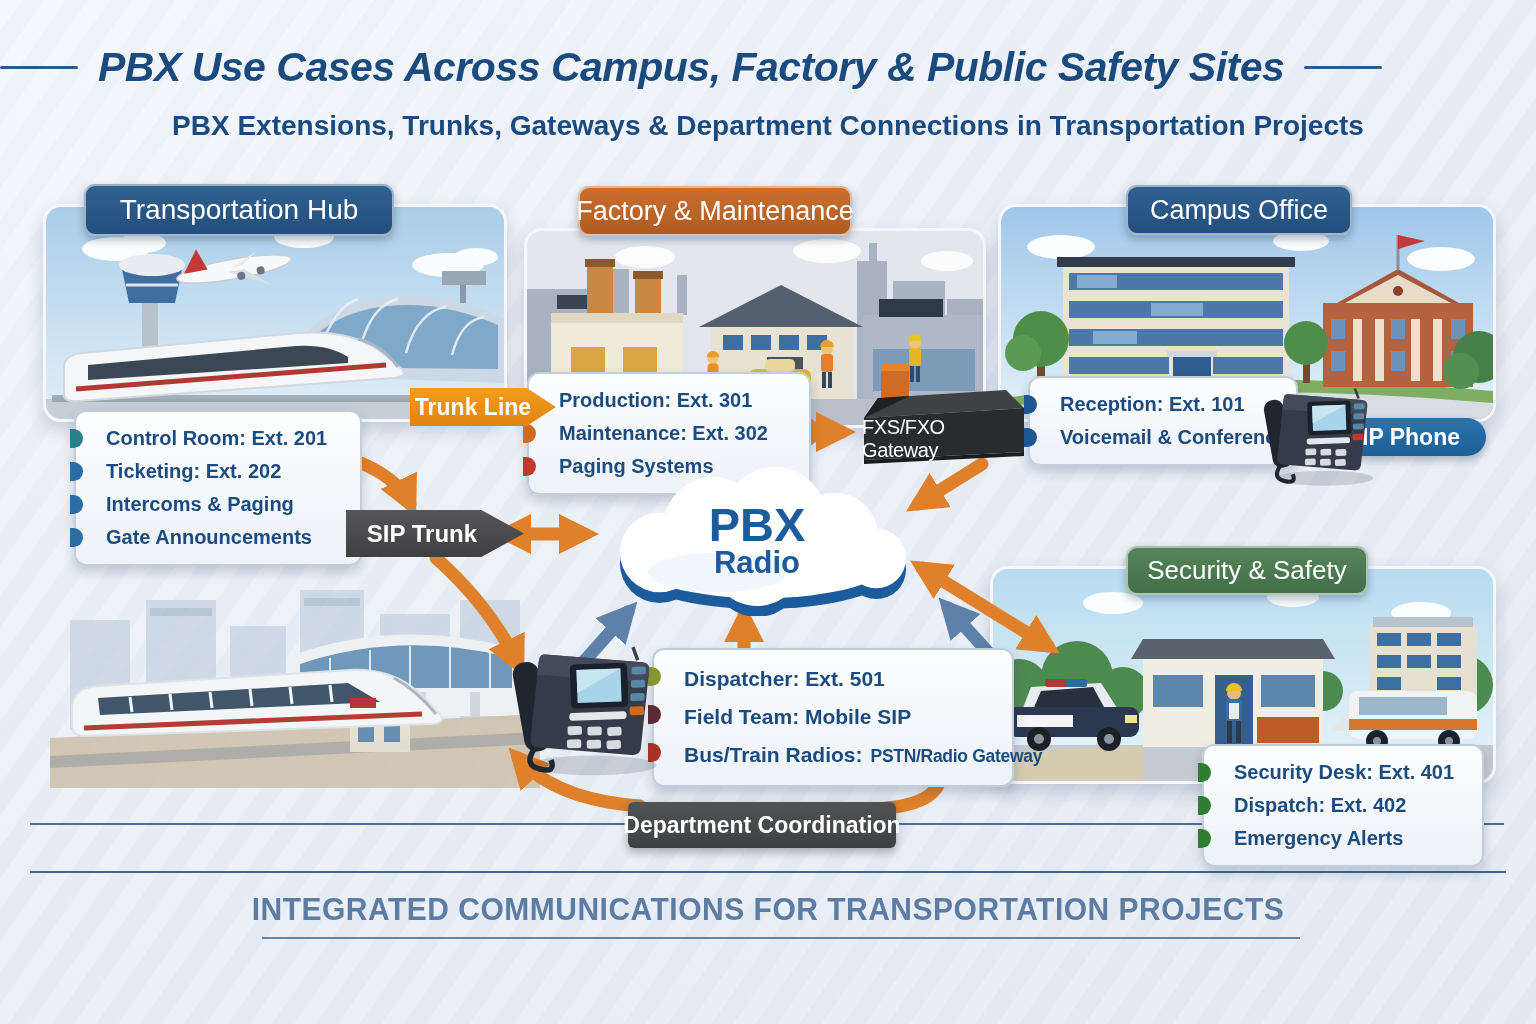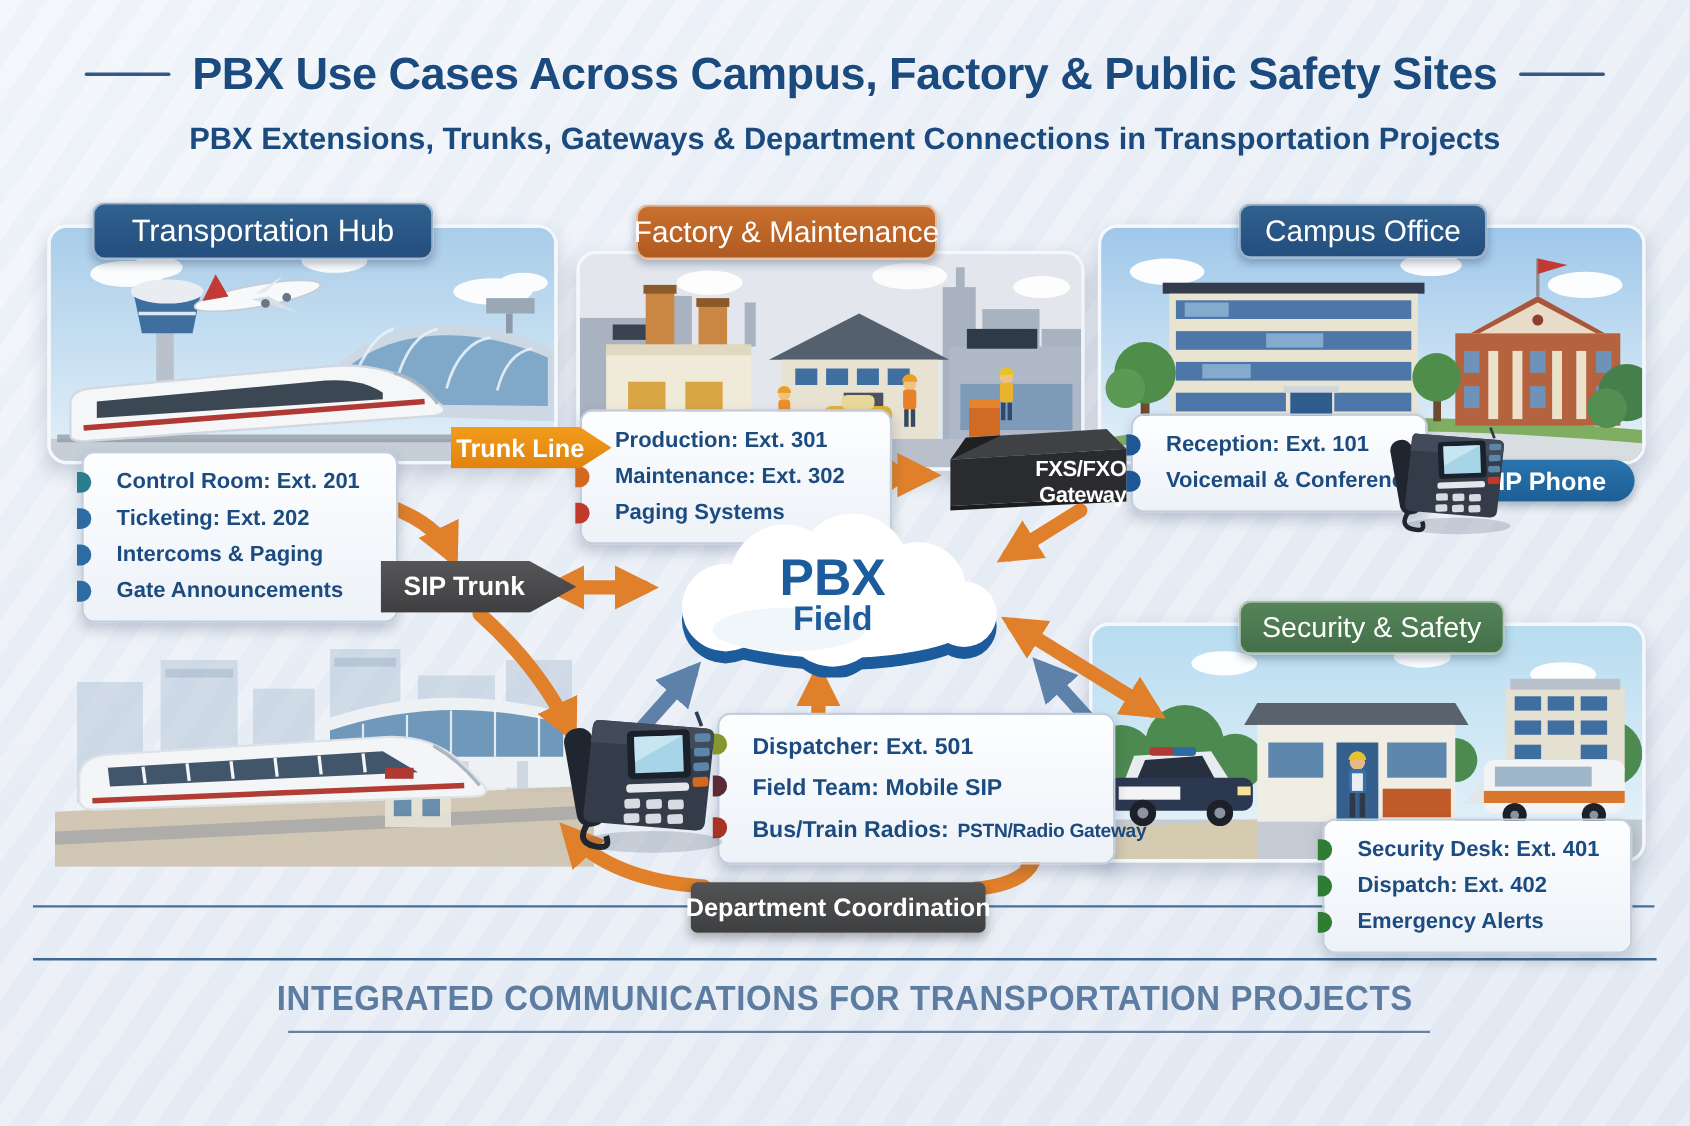--- a/index.html
+++ b/index.html
@@ -4,21 +4,21 @@
 <style>
   html,body{margin:0;padding:0;}
   body{font-family:"Liberation Sans", sans-serif; background:#dfe6f0;}
   .canvas{position:relative;width:1536px;height:1024px;overflow:hidden;
     background:linear-gradient(155deg,#f2f6fb 0%,#e9eef6 45%,#e3eaf3 100%);}
   .canvas::before{content:"";position:absolute;inset:0;
     background:repeating-linear-gradient(125deg, rgba(255,255,255,.5) 0 18px, rgba(203,214,230,.22) 18px 36px);
     opacity:.35;pointer-events:none;}
   .abs{position:absolute;}
   
-  .titlebar{position:absolute;left:0;top:44px;width:100%;display:flex;align-items:center;justify-content:center;gap:20px;z-index:6;}
+  .titlebar{position:absolute;left:0;top:44px;width:100%;display:flex;align-items:center;justify-content:flex-start;gap:20px;z-index:6;font-style:italic;}
   .title-dash{width:78px;height:3px;background:#335a85;border-radius:2px;}
   .title{font-size:41px;font-weight:bold;color:#1b4a7e;letter-spacing:-.5px;white-space:nowrap;
     text-shadow:0 1px 0 rgba(255,255,255,.7);}
   .subtitle{position:absolute;left:0;top:110px;width:100%;text-align:center;font-size:28px;font-weight:bold;color:#1b4a7e;z-index:6;}
   
   .panel{position:absolute;border-radius:18px;overflow:hidden;z-index:2;
     border:3px solid #f4f8fc;box-shadow:0 8px 18px rgba(28,52,88,.20);}
   .panel svg{display:block;width:100%;height:100%;}
   
   .badge{position:absolute;z-index:4;display:flex;align-items:center;justify-content:center;
@@ -57,22 +57,22 @@
   .tag.ipphone{background:linear-gradient(#2a74ad,#1c5f95);border-radius:20px;font-size:23px;justify-content:center;
     box-shadow:0 4px 8px rgba(20,40,70,.3);}
   
   .cloud{position:absolute;left:598px;top:460px;width:318px;height:156px;z-index:4;}
   .cloud-text{position:absolute;inset:0;display:flex;flex-direction:column;align-items:center;justify-content:center;
     padding-top:6px;color:#1d5c9c;z-index:5;}
   .cloud-text .l1{font-size:47px;font-weight:bold;line-height:44px;}
   .cloud-text .l2{font-size:31px;font-weight:bold;line-height:32px;}
   
   .gateway{position:absolute;left:856px;top:386px;width:170px;height:82px;z-index:4;}
-  .gateway .gtext{position:absolute;left:6px;top:30px;width:162px;text-align:right;color:#fff;
-    font-weight:bold;font-size:20px;letter-spacing:-.4px;}
+  .gateway .gtext{position:absolute;left:6px;top:30px;width:162px;text-align:left;color:#fff;
+    font-weight:normal;font-size:20px;letter-spacing:-.4px;}
   
   .phone{position:absolute;z-index:5;}
   
   .footer{position:absolute;left:0;top:892px;width:100%;text-align:center;z-index:3;
     font-size:30px;font-weight:bold;color:#5d7ca2;letter-spacing:.5px;transform:scaleY(1.06);}
   
   .rules, .arrows{position:absolute;left:0;top:0;z-index:1;pointer-events:none;}
   .arrows{z-index:3;}
 </style>
 </head>
@@ -571,21 +571,21 @@
           <circle cx="280" cy="98" r="30"></circle>
           <circle cx="160" cy="100" r="46"></circle>
           <ellipse cx="165" cy="102" rx="128" ry="36"></ellipse>
       </g>
       <g fill="#eef4fa" opacity=".8">
           <ellipse cx="120" cy="112" rx="70" ry="20"></ellipse>
         </g>
     </svg>
     <div class="cloud-text">
       <div class="l1">PBX</div>
-      <div class="l2">Field</div>
+      <div class="l2">Radio</div>
     </div>
   </div>
 
   <div class="card dispatch" style="left:652px;top:648px;width:316px;">
     <ul>
       <li>
           <span class="bullet"></span>
           <span>Dispatcher: Ext. 501</span>
         </li>
       <li>

